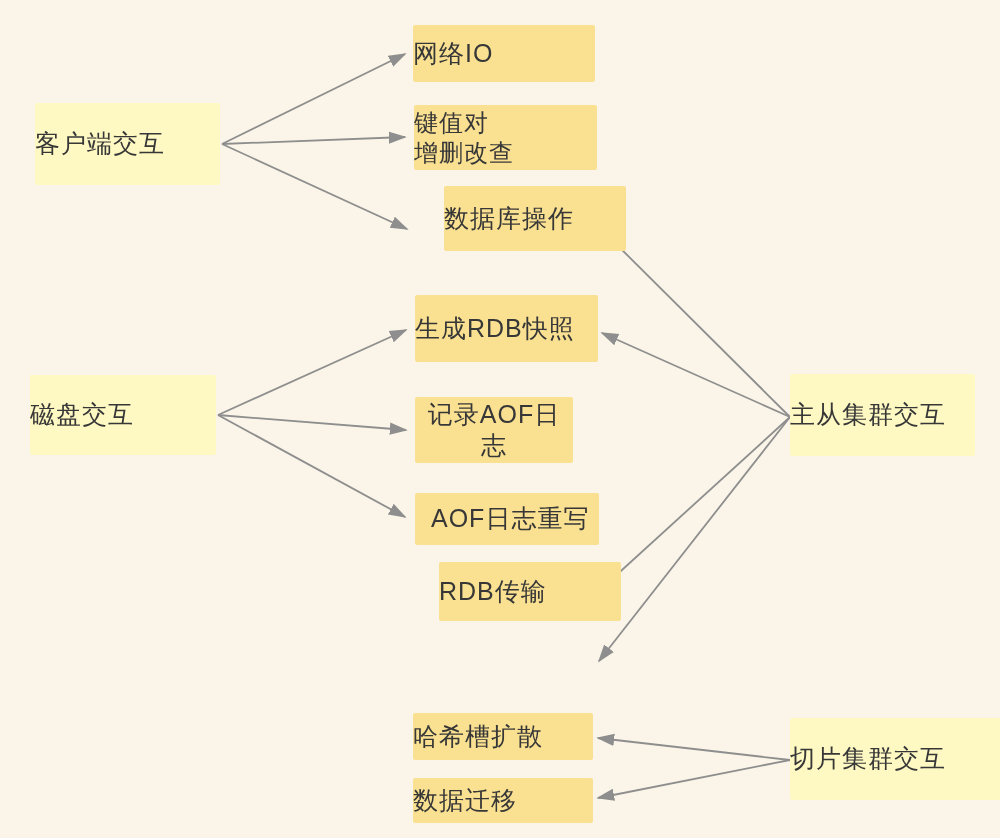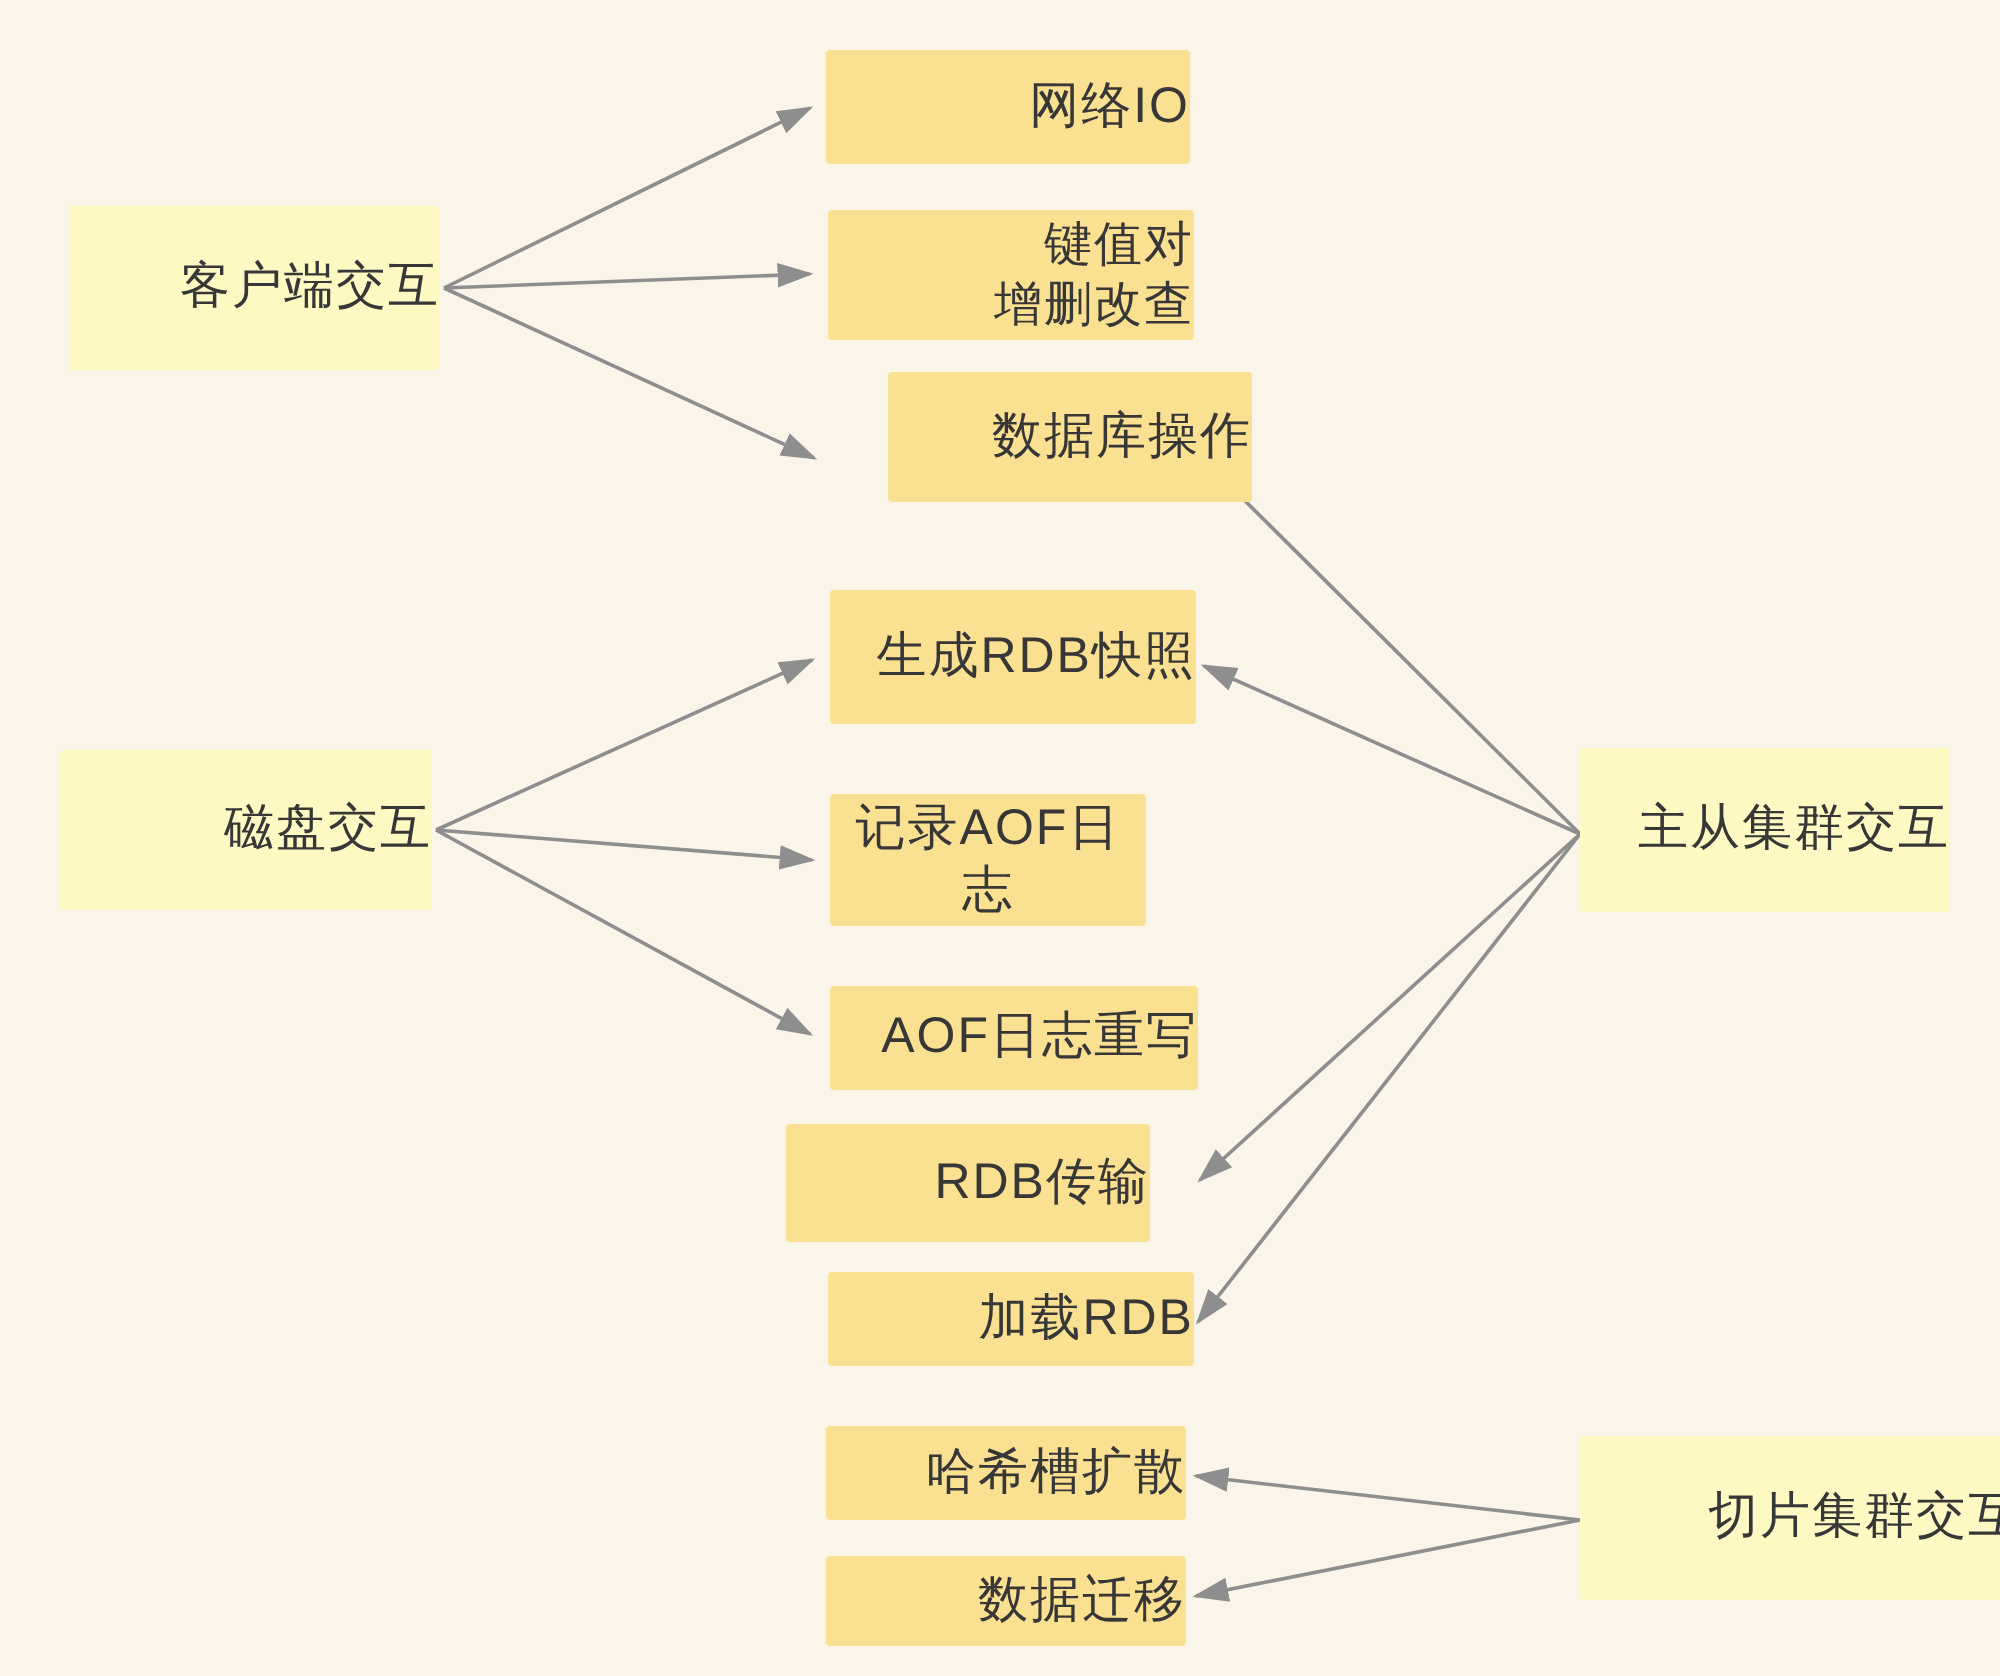--- a/index.html
+++ b/index.html
@@ -18,21 +18,21 @@
     position: absolute;
     left: 0;
     top: 0;
     width: 1000px;
     height: 838px;
   }
   .node {
     position: absolute;
     display: flex;
     flex-direction: column;
-    align-items: flex-end;
+    align-items: flex-start;
     justify-content: center;
     text-align: center;
     font-size: 25px;
     color: #373737;
     letter-spacing: 1px;
     border-radius: 2px;
     line-height: 1.25;
   }
   .green { background: #fef9c3; }
   .yellow { background: #fae192; }
@@ -43,21 +43,21 @@
   .n-master        { left: 790px; top: 374px; width: 185px; height: 82px; }
   .n-shard         { left: 790px; top: 718px; width: 220px; height: 82px; }
 
   
   .n-net-io        { left: 413px; top: 25px;  width: 182px; height: 57px; }
   .n-kv-crud       { left: 414px; top: 105px; width: 183px; height: 65px; font-size: 24px; }
   .n-db-ops        { left: 416px; top: 186px; width: 182px; height: 65px; margin-left: 28px; }
   .n-gen-rdb       { left: 415px; top: 295px; width: 183px; height: 67px; }
   .n-aof-log       { left: 415px; top: 397px; width: 158px; height: 66px; }
   .n-aof-rewrite   { left: 415px; top: 493px; width: 168px; height: 52px; padding-left: 16px; }
-  .n-rdb-transfer  { left: 393px; top: 562px; width: 182px; height: 59px; }
+  .n-rdb-transfer  { left: 439px; top: 562px; width: 182px; height: 59px; }
   .n-load-rdb      { left: 414px; top: 636px; width: 183px; height: 47px; }
   .n-hash-slot     { left: 413px; top: 713px; width: 180px; height: 47px; }
   .n-data-migration{ left: 413px; top: 778px; width: 180px; height: 45px; }
 </style>
 </head>
 <body>
 
 <div class="canvas">
 
   <svg class="edge-layer" width="1000" height="838" viewBox="0 0 1000 838" xmlns="http://www.w3.org/2000/svg">
@@ -110,23 +110,20 @@
   </div>
   <div class="node yellow n-aof-log">
     <span>记录AOF日志</span>
   </div>
   <div class="node yellow n-aof-rewrite">
     <span>AOF日志重写</span>
   </div>
   <div class="node yellow n-rdb-transfer">
     <span>RDB传输</span>
   </div>
-  <div class="node yellow n-load-rdb">
-    <span>加载RDB</span>
-  </div>
   <div class="node yellow n-hash-slot">
     <span>哈希槽扩散</span>
   </div>
   <div class="node yellow n-data-migration">
     <span>数据迁移</span>
   </div>
 
 </div>
 
 </body></html>

